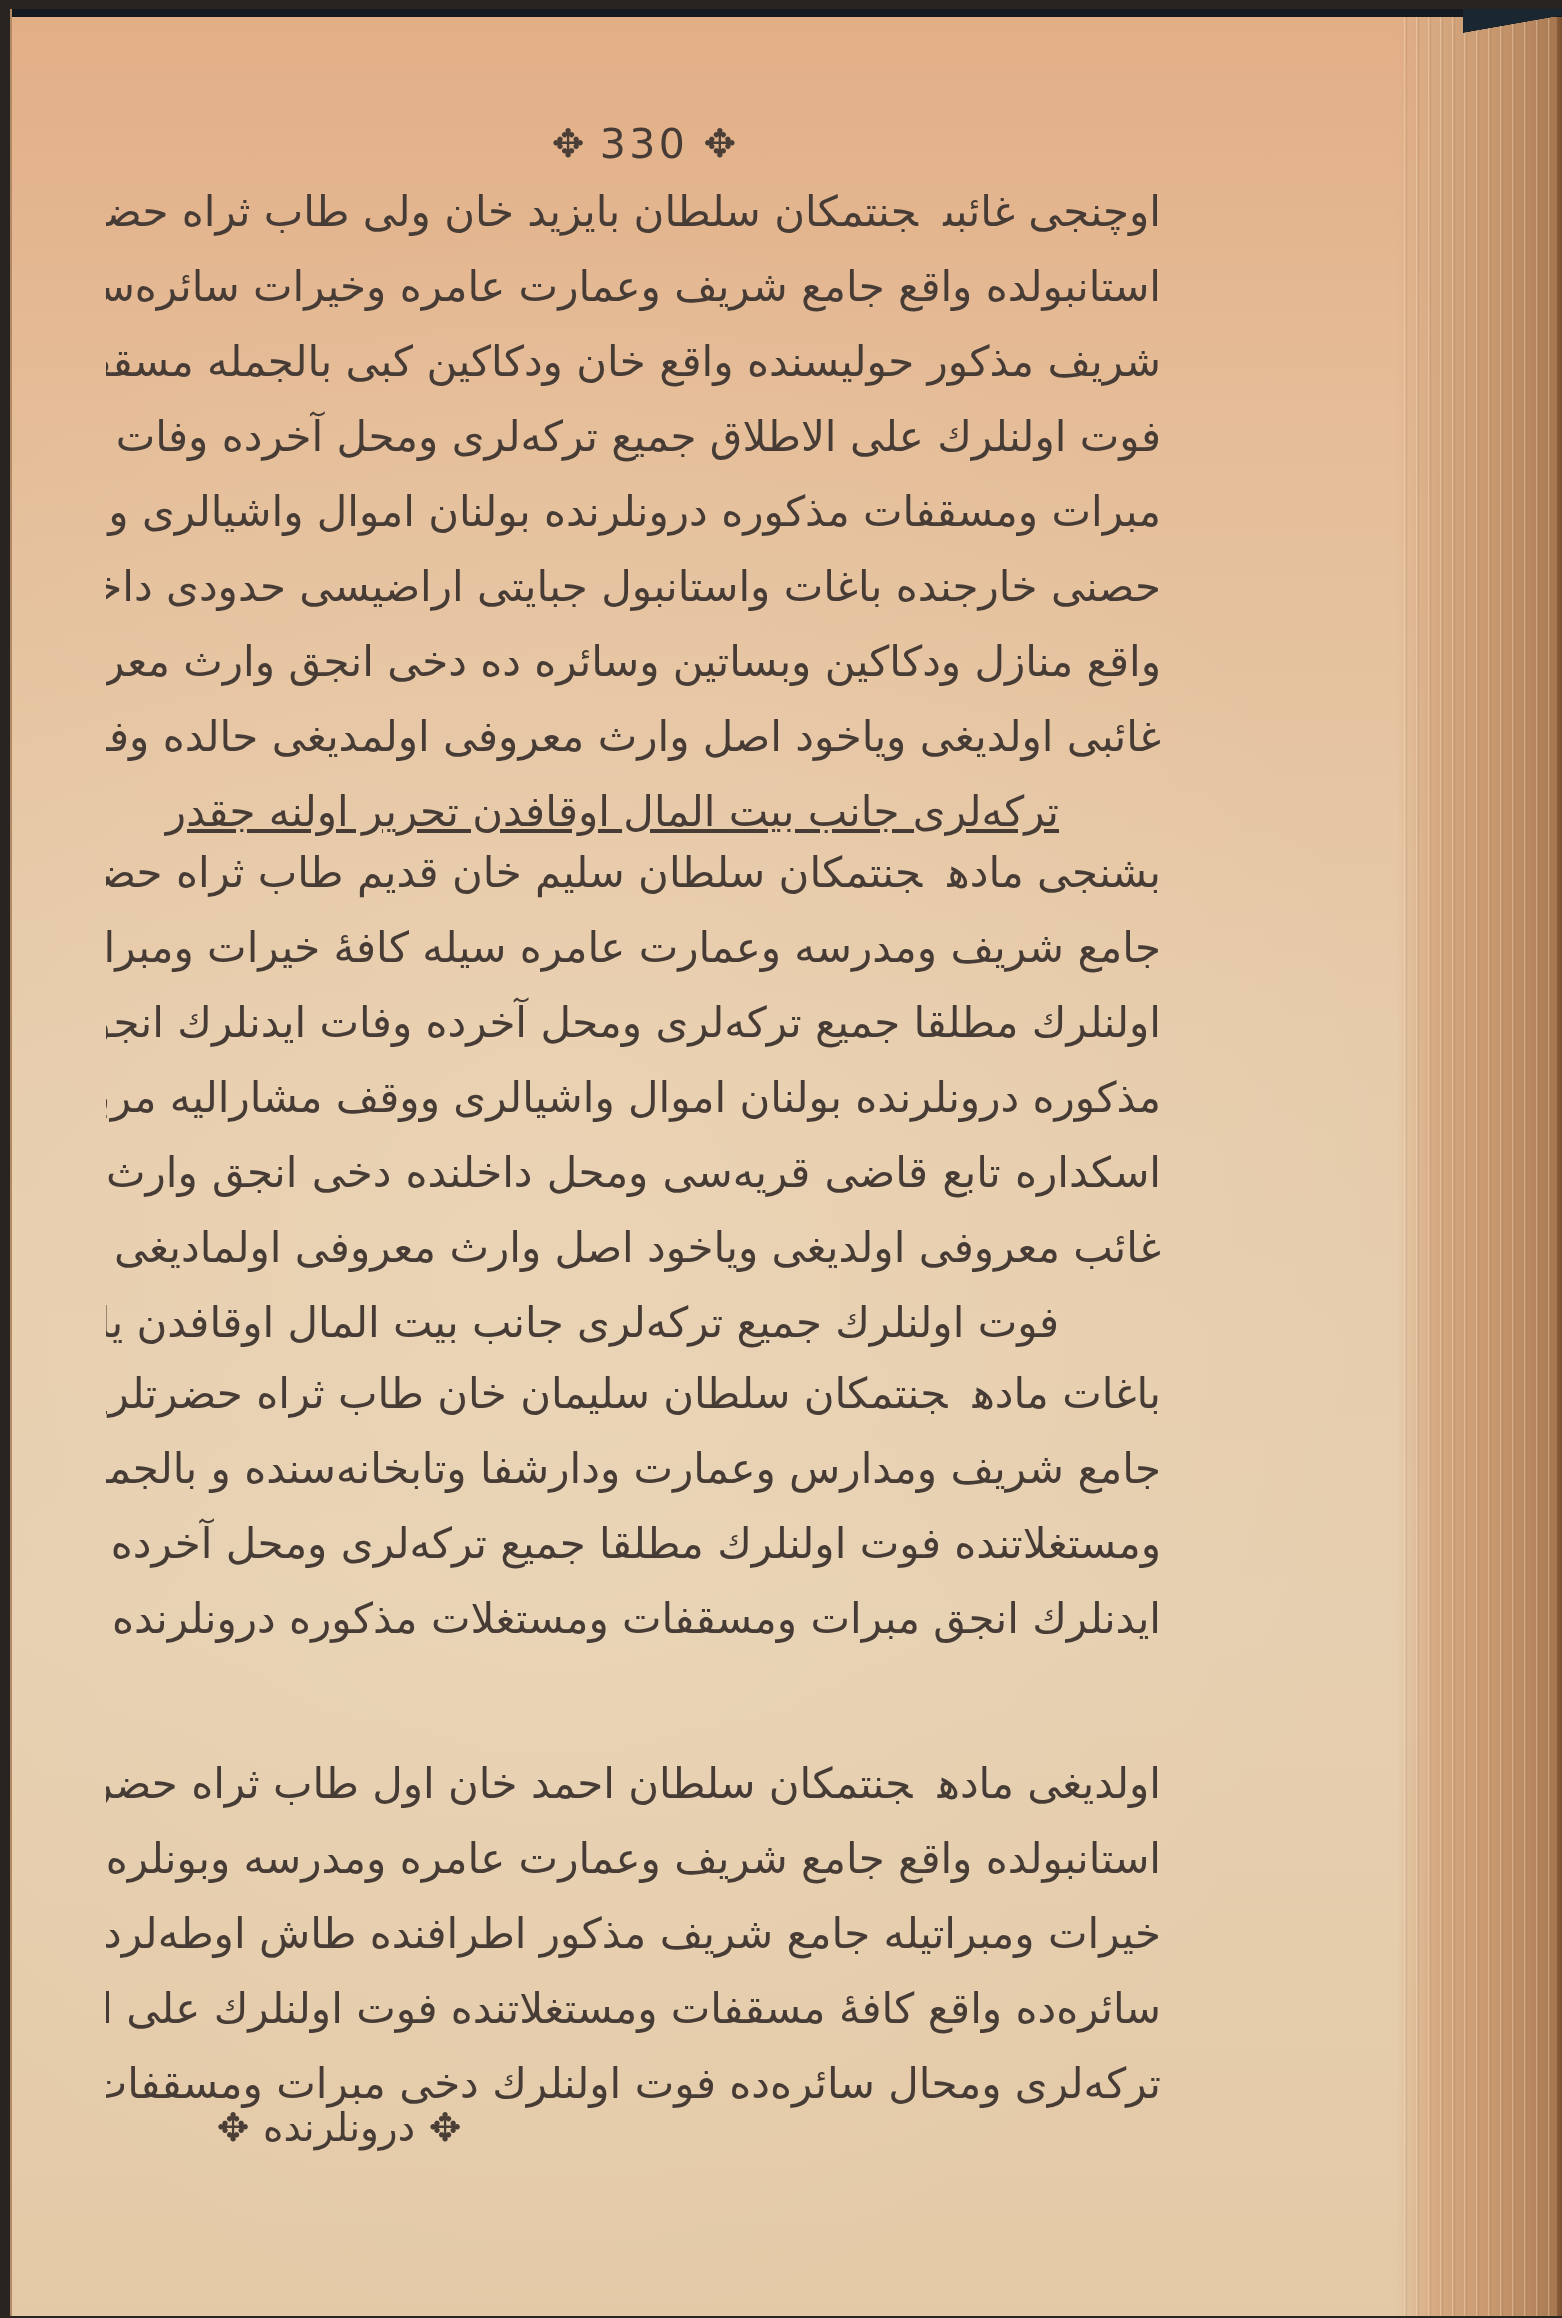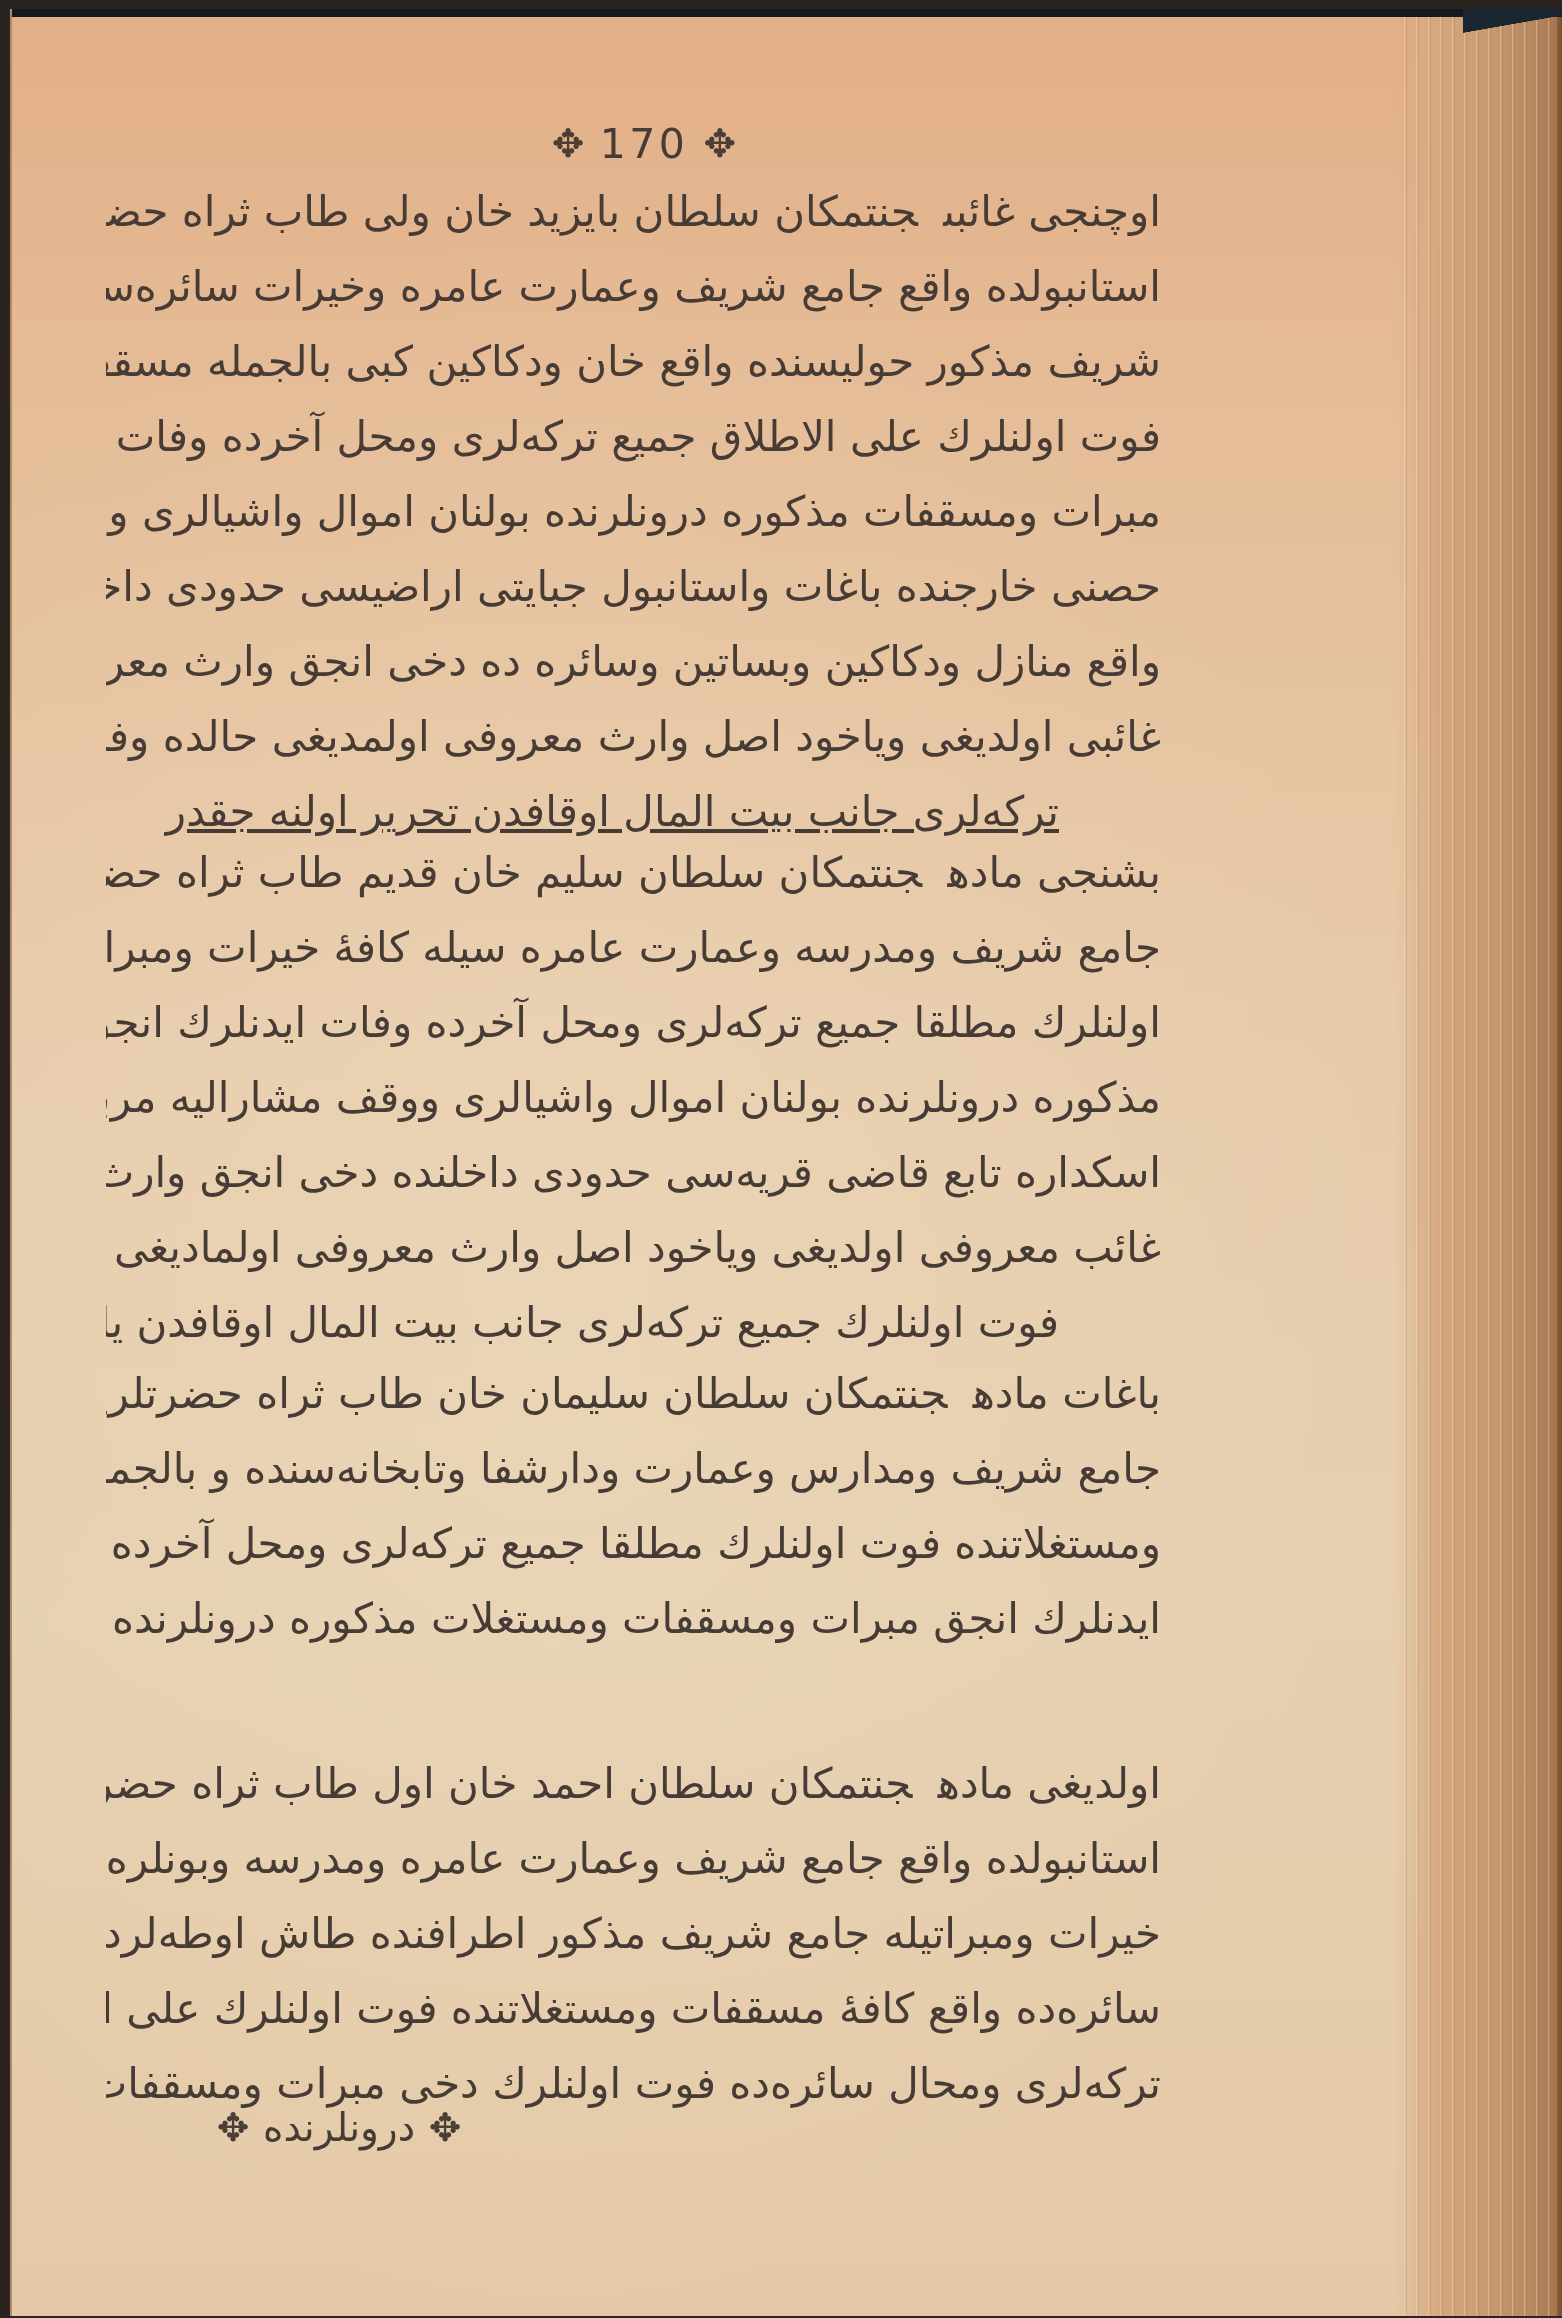--- a/index.html
+++ b/index.html
@@ -93,42 +93,42 @@
 
 <div class="scan-frame"></div>
 <div class="page">
   <div class="page-edges"></div>
   <div class="top-shadow"></div>
   <div class="top-right-corner"></div>
 </div>
 
 <div class="header">
   <span class="ornament">✥</span>
-  <span class="page-number">170</span>
+  <span class="page-number">330</span>
   <span class="ornament">✥</span>
 </div>
 
 <div class="article" style="top:174px;">
   <span class="line"><span class="article-label">اوچنجی غائبى</span><span>جنتمكان سلطان بايزيد خان ولى طاب ثراه حضرتلرينك</span></span>
   <span class="line">استانبولده واقع جامع شريف وعمارت عامره وخيرات سائرەسنده وجامع</span>
   <span class="line">شريف مذكور حوليسنده واقع خان ودكاكين كبى بالجمله مسقفاتنده</span>
   <span class="line">فوت اولنلرك على الاطلاق جميع تركەلرى ومحل آخرده وفات ايدنلرك انجق</span>
   <span class="line">مبرات ومسقفات مذكوره درونلرنده بولنان اموال واشيالرى واستانبول</span>
   <span class="line">حصنى خارجنده باغات واستانبول جبايتى اراضيسى حدودى داخلنده</span>
   <span class="line">واقع منازل ودكاكين وبساتين وسائره ده دخى انجق وارث معروف</span>
   <span class="line">غائبى اولديغى وياخود اصل وارث معروفى اولمديغى حالده وفات ايدنلرك</span>
   <span class="line last" style="padding-right:102px;text-decoration:underline;">تركەلرى جانب بيت المال اوقافدن تحرير اولنه جقدر</span>
 </div>
 
 <div class="article" style="top:835px;">
   <span class="line"><span class="article-label">بشنجى ماده</span><span>جنتمكان سلطان سليم خان قديم طاب ثراه حضرتلرينك</span></span>
   <span class="line">جامع شريف ومدرسه وعمارت عامره سيله كافۀ خيرات ومبراتنده فوت</span>
   <span class="line">اولنلرك مطلقا جميع تركەلرى ومحل آخرده وفات ايدنلرك انجق مبرات</span>
   <span class="line">مذكوره درونلرنده بولنان اموال واشيالرى ووقف مشاراليه مربوطاتندن</span>
-  <span class="line">اسكداره تابع قاضى قريەسى حدودى داخلنده دخى انجق وارث</span>
+  <span class="line">اسكداره تابع قاضى قريەسى ومحل داخلنده دخى انجق وارث</span>
   <span class="line">غائب معروفى اولديغى وياخود اصل وارث معروفى اولماديغى حالده</span>
   <span class="line last" style="padding-right:102px;">فوت اولنلرك جميع تركەلرى جانب بيت المال اوقافدن يازيله جقدر</span>
 </div>
 
 <div class="article" style="top:1356px;">
   <span class="line"><span class="article-label">باغات ماده</span><span>جنتمكان سلطان سليمان خان طاب ثراه حضرتلرينك</span></span>
   <span class="line">جامع شريف ومدارس وعمارت ودارشفا وتابخانەسنده و بالجمله مسقفات</span>
   <span class="line">ومستغلاتنده فوت اولنلرك مطلقا جميع تركەلرى ومحل آخرده وفات</span>
   <span class="line">ايدنلرك انجق مبرات ومسقفات ومستغلات مذكوره درونلرنده بولنان</span>
 </div>

